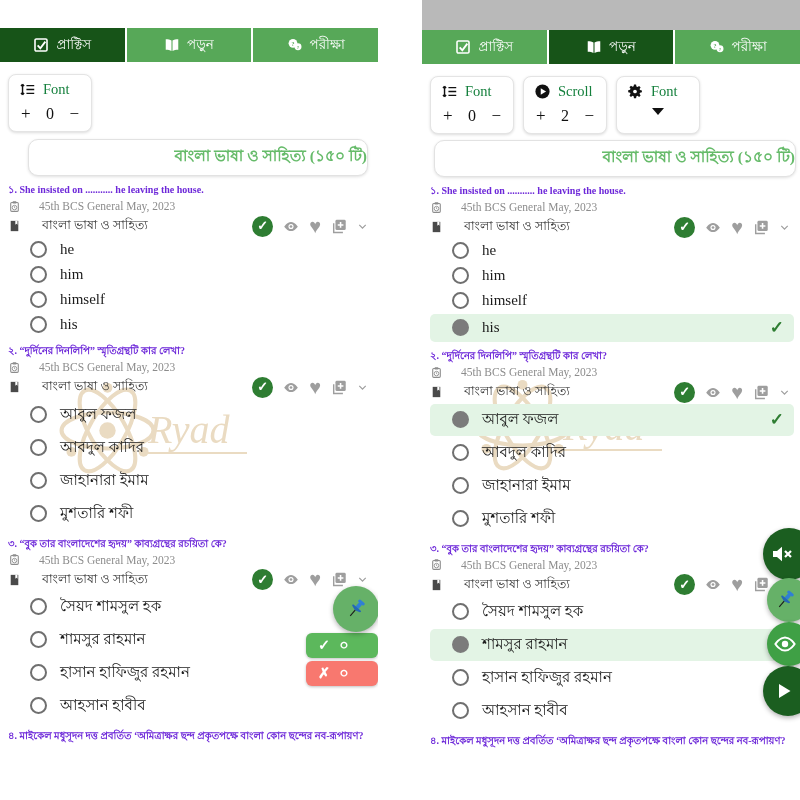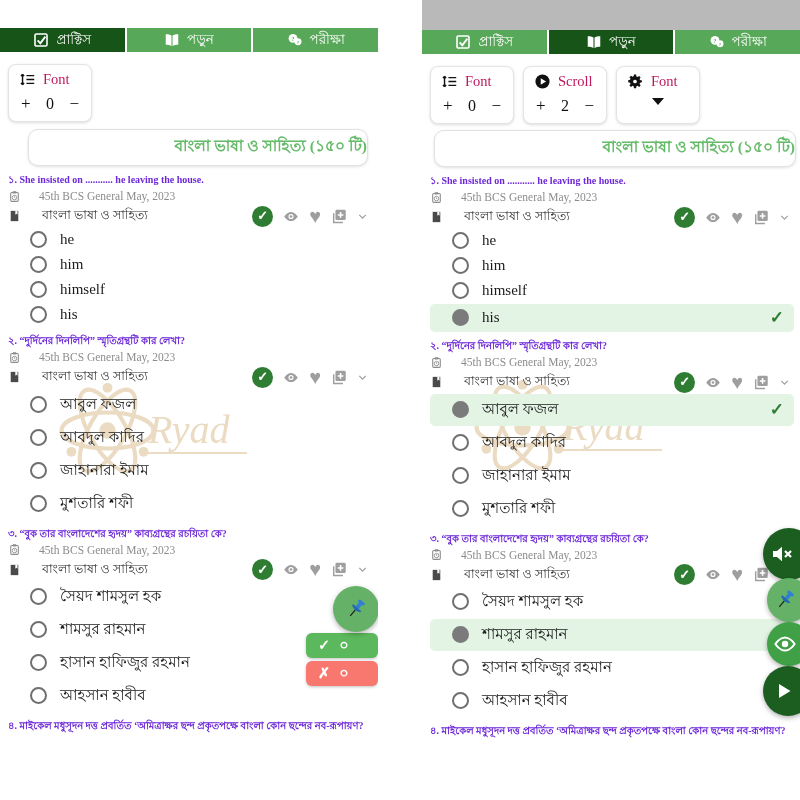--- a/index.html
+++ b/index.html
@@ -7,31 +7,31 @@
     width:800px;height:800px;position:relative;overflow:hidden;background:#fff;
     font-family:"Liberation Serif","DejaVu Serif",serif;
     -webkit-font-smoothing:antialiased;
   }
   .panel{position:absolute;top:0;height:800px;background:#fff;overflow:hidden;z-index:0}
   .panel.left{left:0;width:378px}
   .panel.right{left:422px;width:378px}
   .statusbar{height:30px;background:#b9b9b9}
   .topgap{height:28px}
   
-  .tabbar{display:flex;height:24px}
+  .tabbar{display:flex;height:34px}
   .tab{flex:1;display:flex;align-items:center;justify-content:center;gap:7px;
        background:#57a858;color:#fff;font-size:13.5px;cursor:pointer;border-left:2px solid #fff}
   .tab:first-child{border-left:none}
   .tab.active{background:#175418}
   .tab svg{width:16px;height:16px;color:#fff}
   
   .cards{display:flex;gap:9px;margin:12px 0 0 8px}
   .card{background:#fff;border:1px solid #e4e4e4;border-radius:8px;box-shadow:0 1px 3px rgba(0,0,0,.14);
         padding:6px 10px 7px;min-width:62px}
-  .card-top{display:flex;align-items:center;gap:7px;font-size:14.5px;color:#be185d}
+  .card-top{display:flex;align-items:center;gap:7px;font-size:14.5px;color:#15803d}
   .card-top svg{width:17px;height:17px;color:#111}
   .card-bot{display:flex;align-items:center;justify-content:space-between;margin-top:6px;font-size:16px;color:#111}
   .ctl{cursor:pointer;padding:0 2px;font-size:17px}
   .chev-black{width:0;height:0;border-left:6px solid transparent;border-right:6px solid transparent;
               border-top:7px solid #111;margin:8px auto 2px}
   .tts-bot{display:flex;gap:7px;justify-content:center;margin-top:5px}
   .mini-btn{width:21px;height:21px;background:#111;display:flex;align-items:center;justify-content:center;color:#fff;cursor:pointer}
   .mini-btn.round{border-radius:50%}
   .mini-btn.sq{border-radius:4px}
   .mini-btn svg{width:13px;height:13px}

